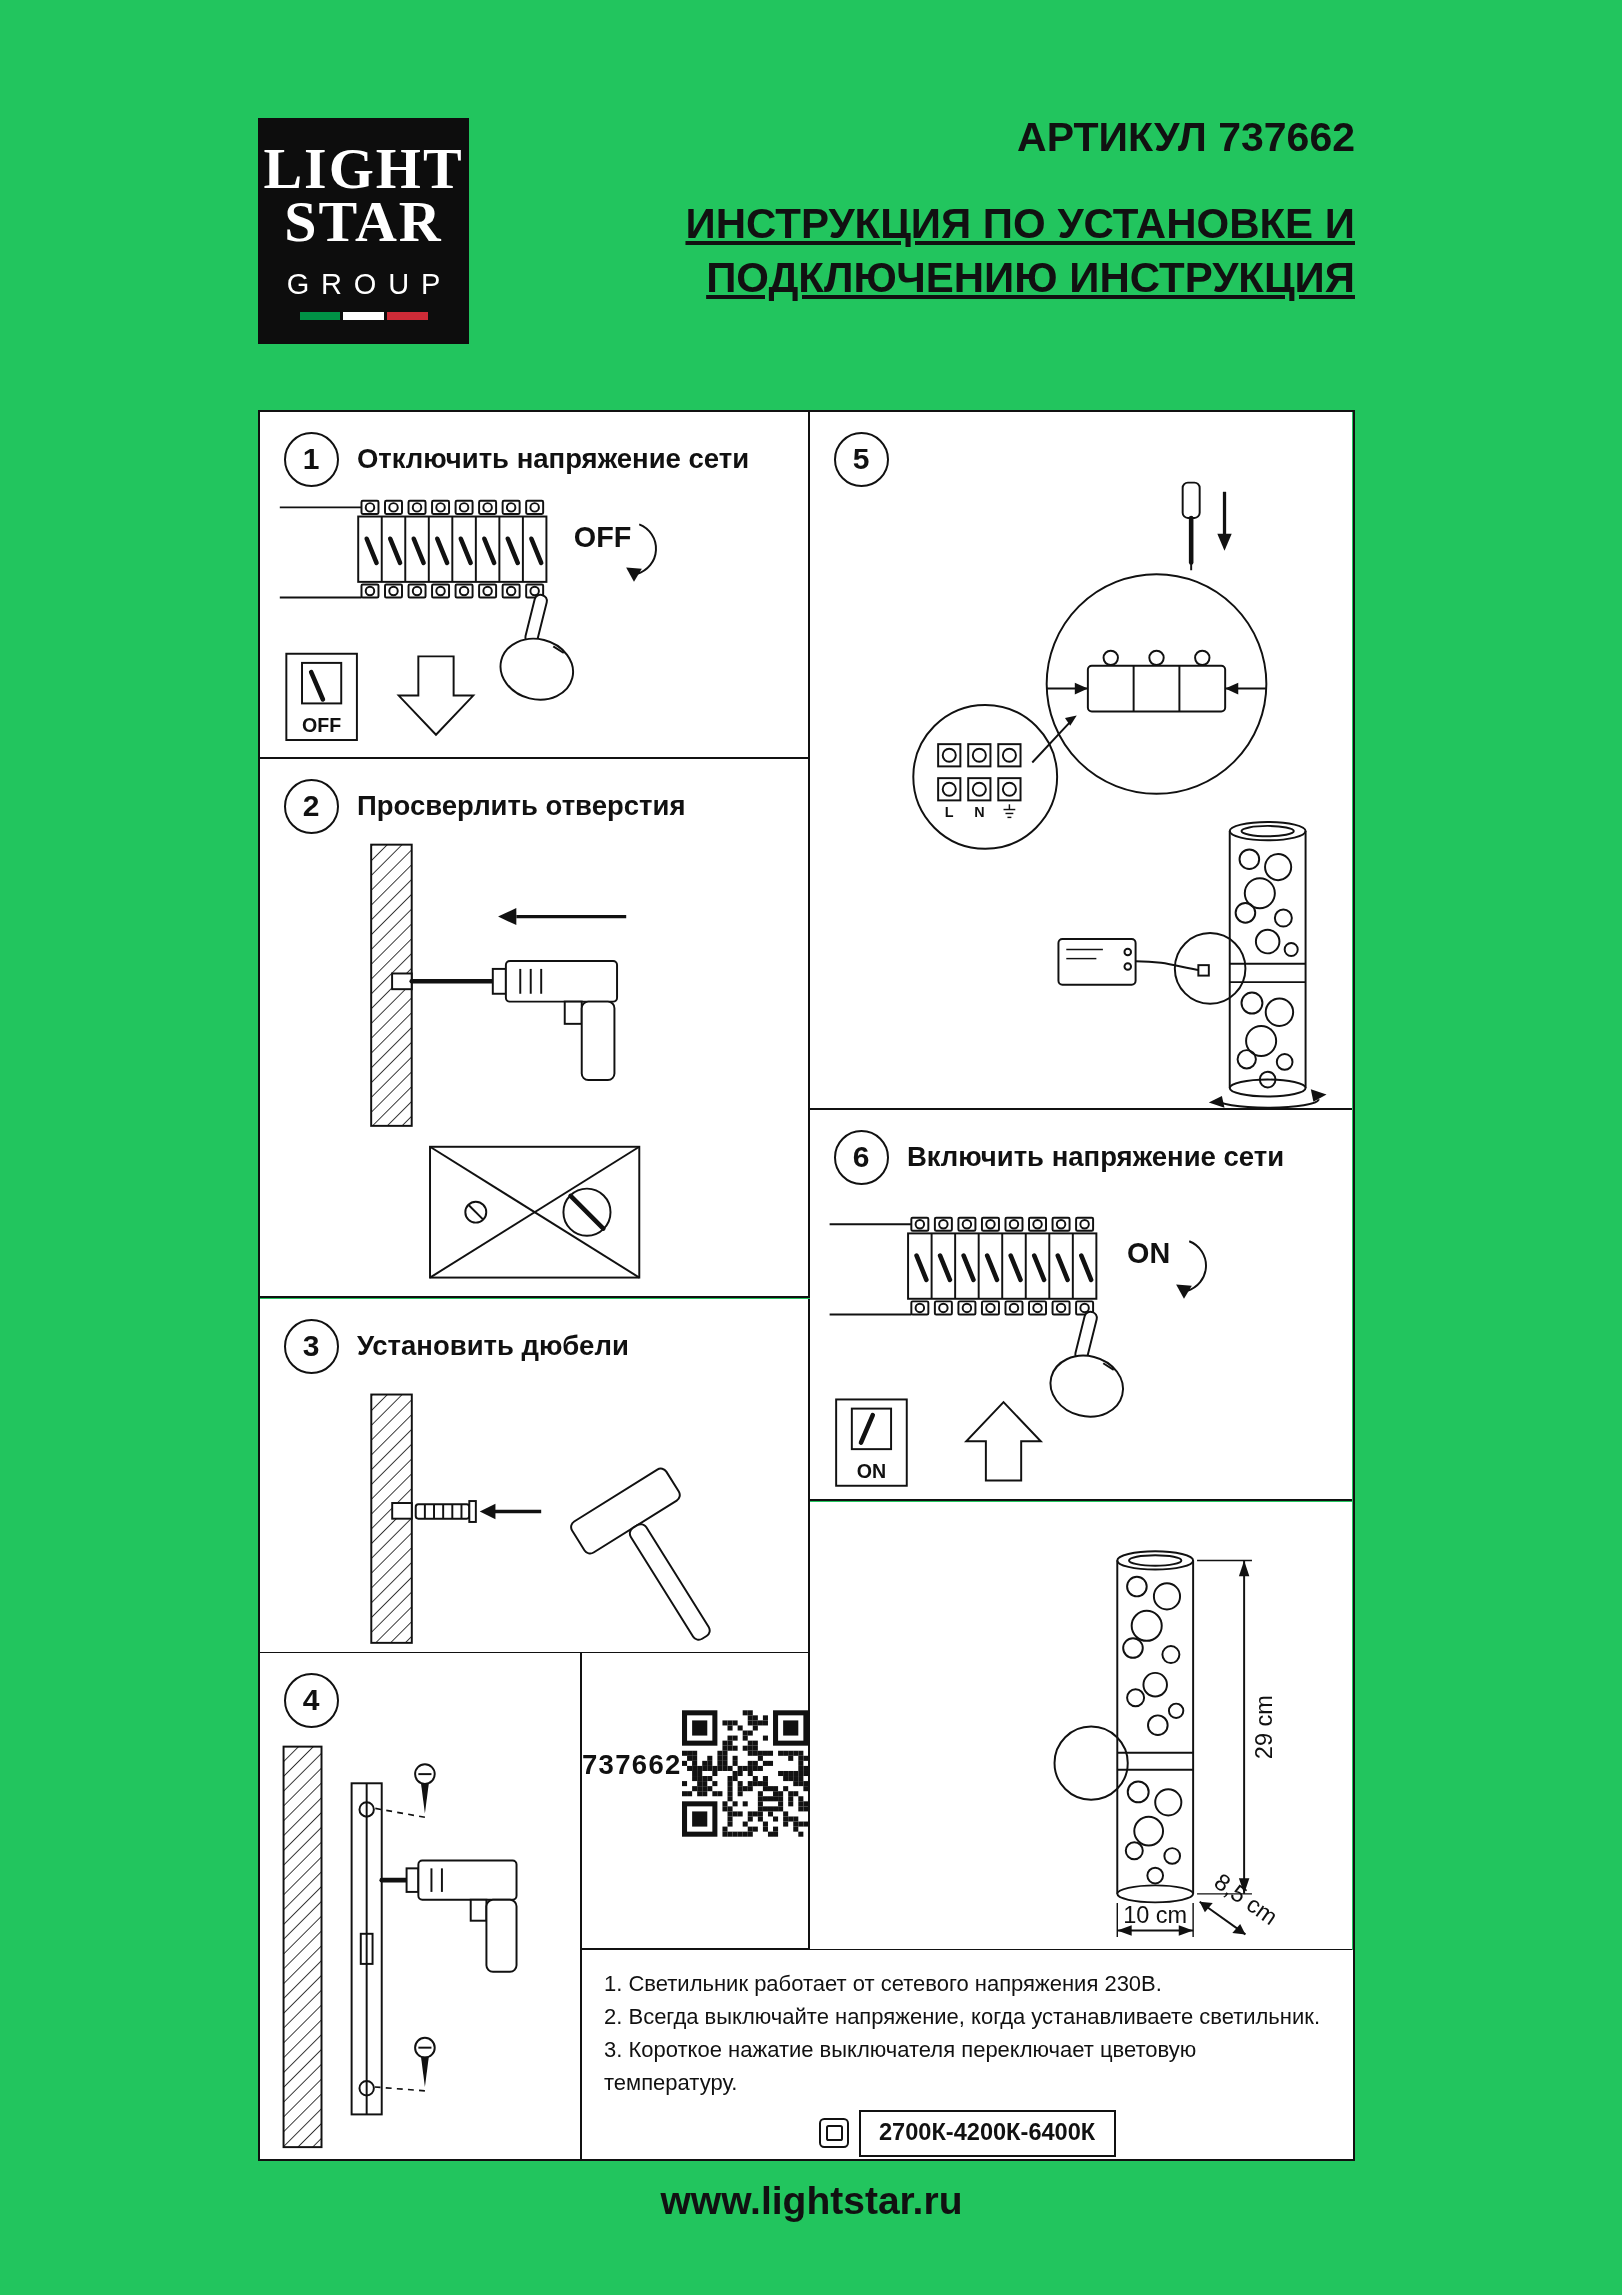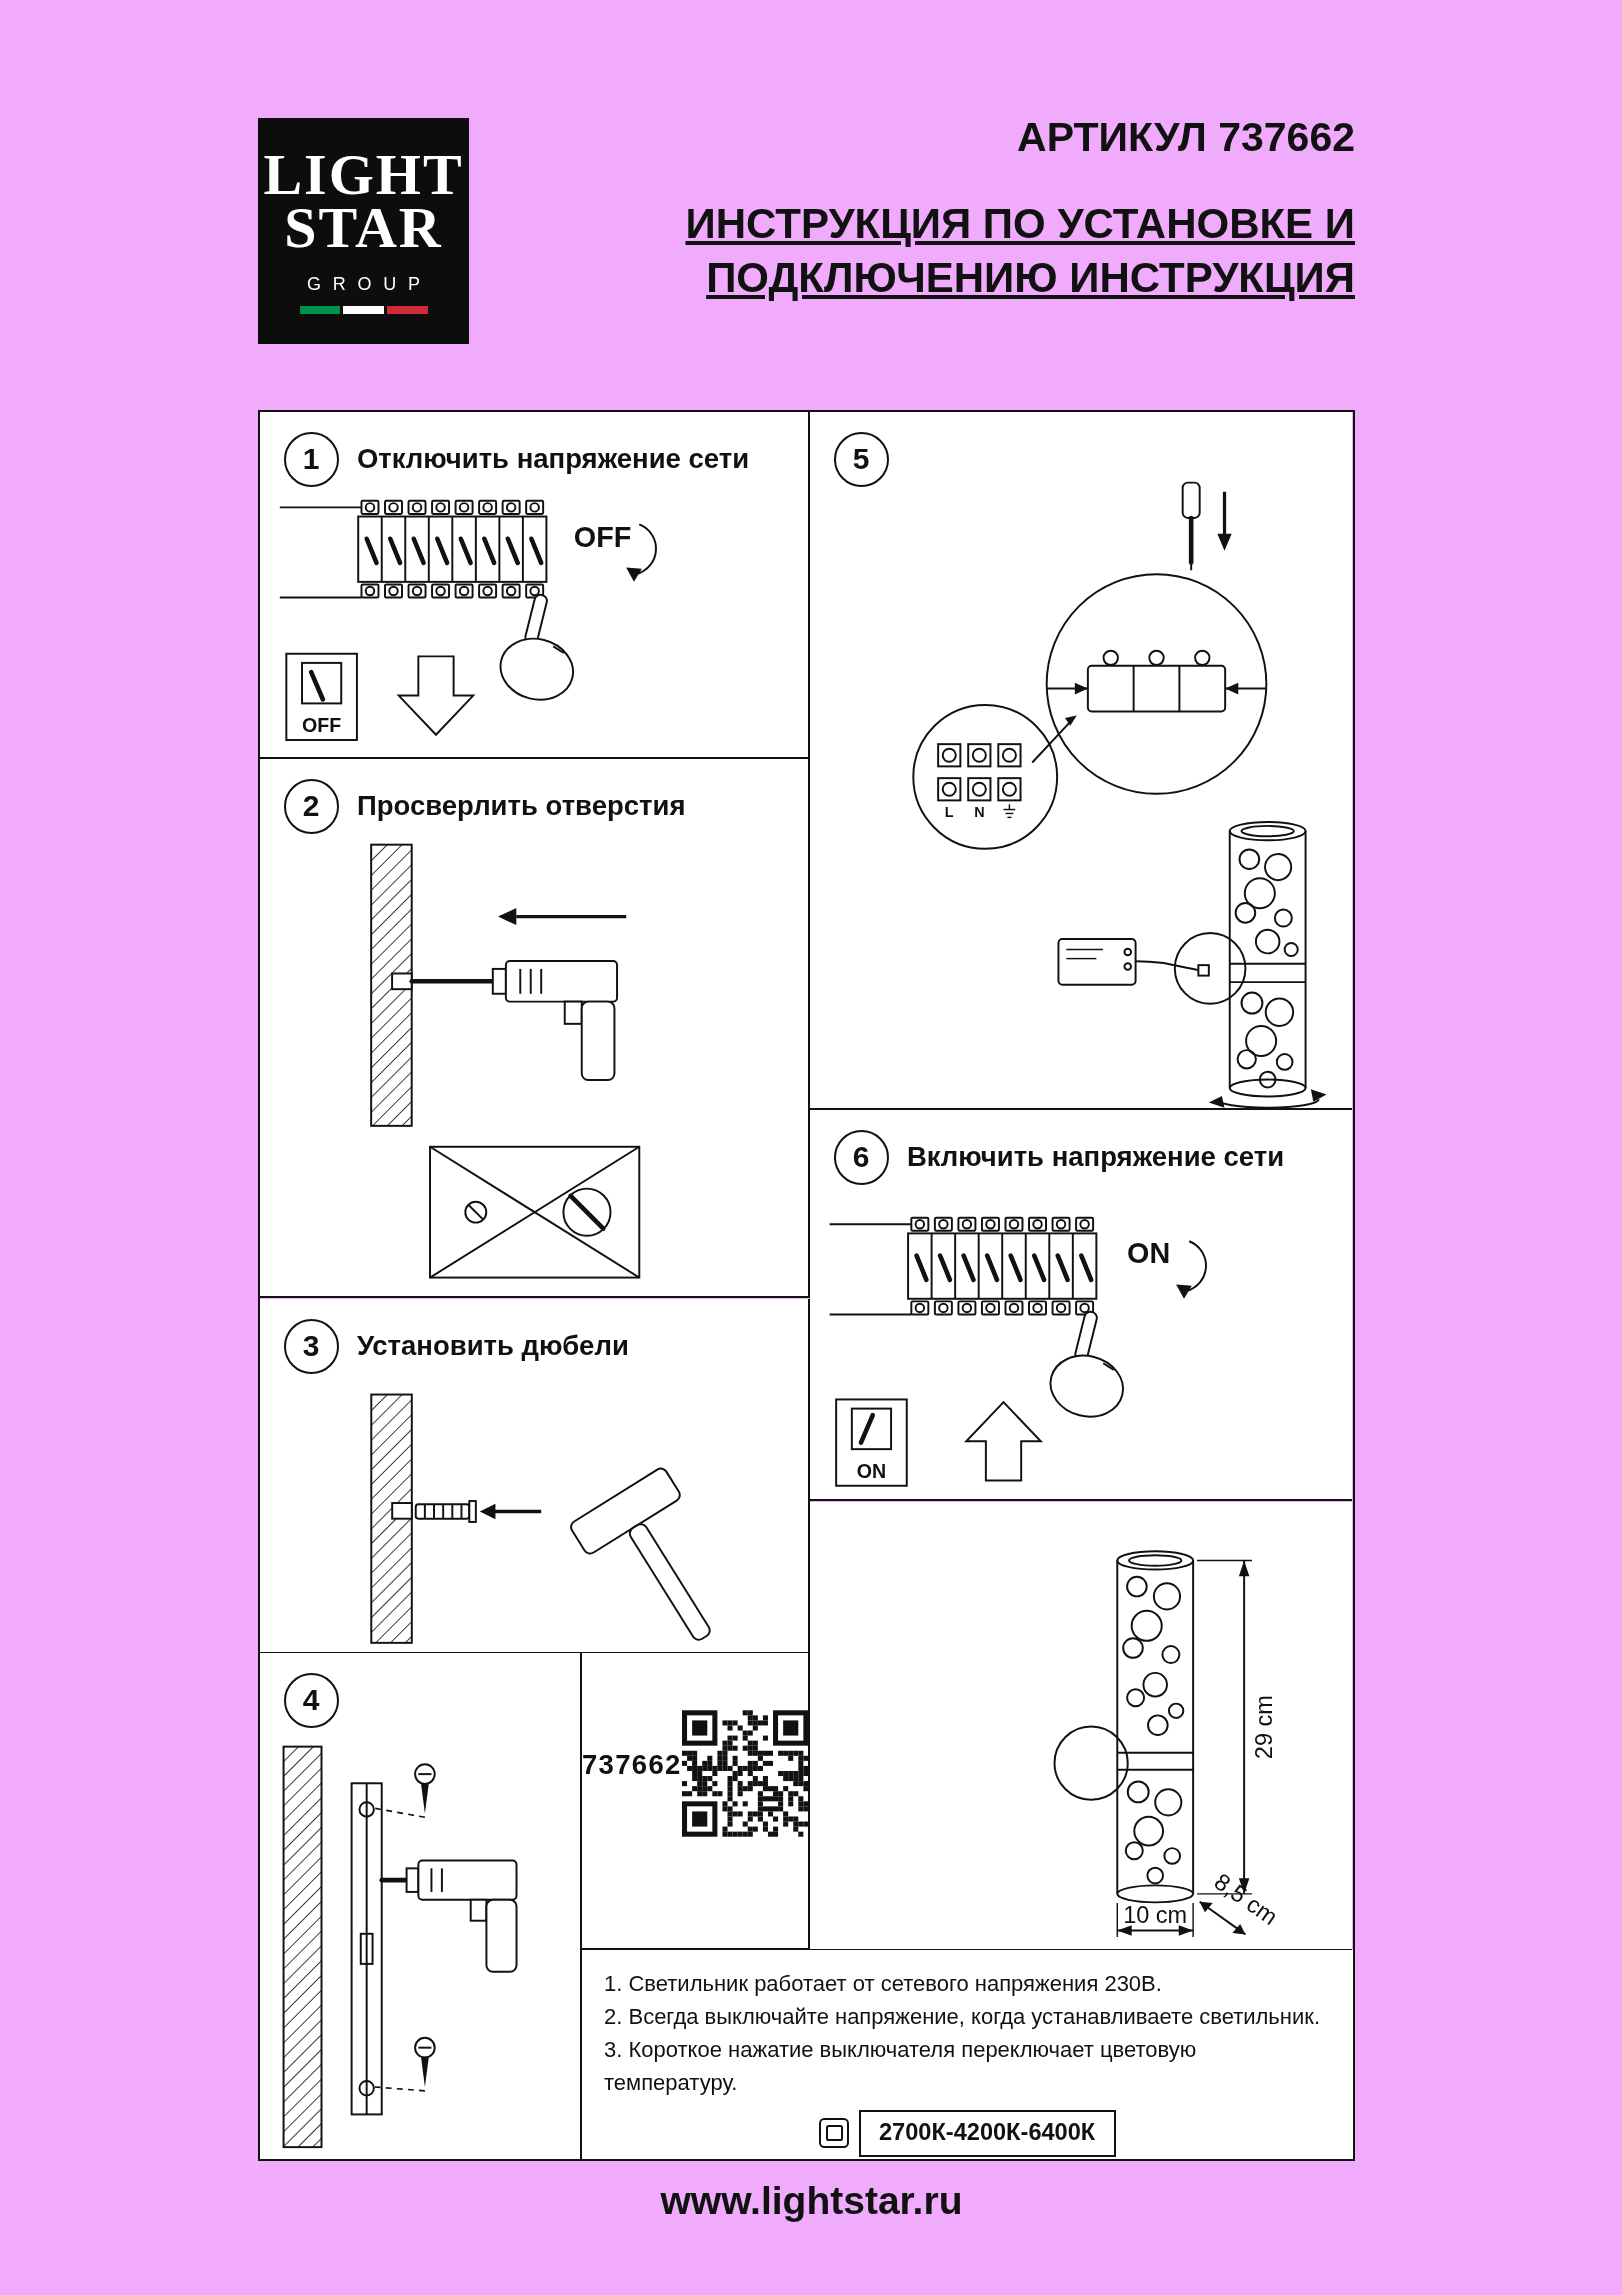--- a/index.html
+++ b/index.html
@@ -1,23 +1,23 @@
 <!DOCTYPE html>
 <html style="font-size:10.5px"><head>
 <meta charset="utf-8">
 <style>
   html,body{margin:0;padding:0;}
   body{width:1623px;height:2295px;background:#fff;color:#111;font-family:"Liberation Sans",sans-serif;}
-  .page{position:relative;width:1623px;height:2295px;background:#f0abfc;overflow:hidden;}
+  .page{position:relative;width:1623px;height:2295px;background:#22c55e;overflow:hidden;}
 
   
   .logo{position:absolute;left:258px;top:118px;width:211px;height:226px;background:#0d0d0d;color:#fff;
         display:flex;flex-direction:column;align-items:center;justify-content:center;text-align:center;}
   .logo-word{font-family:"Liberation Serif",serif;font-weight:bold;font-size:58px;line-height:.92;letter-spacing:2px;}
-  .logo-group{font-size:18px;letter-spacing:11.8px;margin-top:19px;margin-left:11.8px;}
+  .logo-group{font-size:29px;letter-spacing:11.8px;margin-top:19px;margin-left:11.8px;}
   .logo-flag{display:flex;width:128px;height:7.9px;margin-top:11.8px;}
   .flag-green{flex:1;background:#009246;margin-right:3.9px;}
   .flag-white{flex:1;background:#fff;margin-right:3.9px;}
   .flag-red{flex:1;background:#ce2b37;}
 
   
   .header-block{position:absolute;right:268px;top:110px;text-align:right;}
   .h-line{font-size:41px;font-weight:bold;line-height:1.32;}
   .h-title{font-size:42px;font-weight:bold;line-height:1.28;margin-top:33px;text-decoration:underline;}
 

